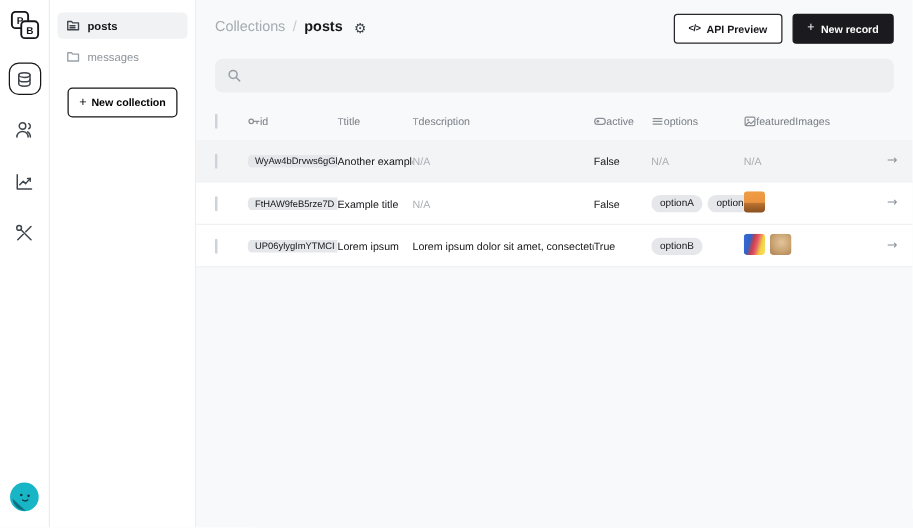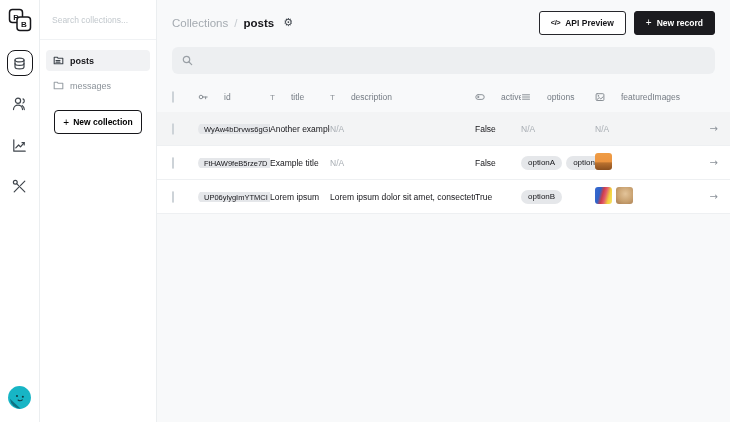--- a/index.html
+++ b/index.html
@@ -24,40 +24,40 @@
   .sidebar-items { padding:10px 6px 0; display:flex; flex-direction:column; gap:4px; }
   .side-item { display:flex; align-items:center; gap:6px; padding:5px 7px; border-radius:4px; font-size:9px; color:#8b9299; cursor:pointer; }
   .side-item svg { stroke:#9aa1a7; fill:none; stroke-width:1.1; stroke-linecap:round; stroke-linejoin:round; flex-shrink:0; }
   .side-item.active { background:#f1f2f4; color:#16161a; font-weight:700; }
   .side-item.active svg { stroke:#3f454c; }
   .new-collection-btn { margin:10px 8px 0; height:24px; border:1px solid #16161a; border-radius:4px; background:#fff; display:flex; align-items:center; justify-content:center; gap:4px; font-size:8.5px; font-weight:700; cursor:pointer; font-family:"Liberation Sans", sans-serif; }
 
   
   .main { flex:1; background:#f8f9fa; display:flex; flex-direction:column; min-width:0; }
   .main-header { height:45px; display:flex; align-items:center; justify-content:space-between; padding:0 15px; }
-  .breadcrumb { display:flex; align-items:center; gap:6px; font-size:11.5px; }
+  .breadcrumb { display:flex; gap:6px; font-size:11.5px; }
   .crumb-root { color:#a5abb1; }
   .crumb-sep { color:#c5cacf; }
   .crumb-current { color:#16161a; font-weight:700; }
   .gear { font-family:"DejaVu Sans", sans-serif; font-size:11px; color:#3f454c; margin-left:3px; cursor:pointer; }
   .header-actions { display:flex; gap:8px; }
   .btn { height:24px; border-radius:3px; display:flex; align-items:center; gap:5px; padding:0 11px; font-size:8.5px; font-weight:700; cursor:pointer; font-family:"Liberation Sans", sans-serif; }
   .btn-outline { background:#fff; border:1px solid #26262b; color:#16161a; }
   .btn-dark { background:#1b1b1f; border:1px solid #1b1b1f; color:#fff; }
   .code-glyph { font-size:7.5px; letter-spacing:-0.5px; }
   .plus-glyph { font-size:10px; font-weight:400; }
 
   .filter-bar { margin:2px 15px 8px; height:27px; background:#edeff1; border-radius:6px; display:flex; align-items:center; gap:7px; padding:0 10px; cursor:text; }
   .filter-bar input { border:none; outline:none; background:transparent; width:100%; font-family:"DejaVu Sans Mono", monospace; font-size:8px; color:#16161a; }
   .filter-bar input::placeholder { color:#b7bdc3; }
   .filter-bar svg { stroke:#9aa0a6; fill:none; stroke-width:1.2; stroke-linecap:round; flex-shrink:0; }
 
   .grid-cols { display:grid; grid-template-columns:26px 72px 60px 145px 46px 74px 1fr 24px; align-items:center; padding:0 12px 0 15px; }
   .thead { height:30px; color:#757c84; font-size:8.5px; }
-  .th { display:flex; align-items:center; gap:16px; overflow:hidden; white-space:nowrap; cursor:pointer; }
+  .th { display:flex; align-items:center; gap:0; overflow:hidden; white-space:nowrap; cursor:pointer; }
   .th svg { stroke:#8a9096; fill:none; stroke-width:1; stroke-linecap:round; stroke-linejoin:round; flex-shrink:0; }
   .t-glyph { font-size:8px; color:#8a9096; font-weight:400; }
 
   .row { height:34px; background:#fff; border-bottom:1px solid #eef0f2; cursor:pointer; }
   .row:first-of-type { border-top:1px solid #eef0f2; }
   .row.highlight { background:#f3f4f5; }
   .checkbox { width:11px; height:11px; border:1px solid #cdd3d8; border-radius:2px; background:#fff; cursor:pointer; }
   .id-pill { font-family:Liberation Sans, sans-serif; font-size:7.5px; background:#e5e7ea; border-radius:8px; padding:2.5px 6px; white-space:nowrap; }
   .cell { overflow:hidden; white-space:nowrap; text-overflow:clip; padding-right:6px; font-size:8.5px; }
   .na { color:#a8aeb4; }
@@ -121,23 +121,20 @@
         <circle cx="12" cy="12" r="11" fill="#17b5c5"></circle>
         <path d="M2.8 13.2A10.8 10.8 0 0 0 13.2 22.9L2.8 13.2Z" fill="#0d7181"></path>
         <circle cx="9.6" cy="10.6" r="1" fill="#123a42"></circle>
         <circle cx="15.2" cy="11.2" r="1" fill="#123a42"></circle>
         <path d="M10.6 14.4q2.1 1.6 4.1-.1" stroke="#123a42" stroke-width="1" fill="none" stroke-linecap="round"></path>
       </svg>
     </div>
   </div>
 
   <div class="sidebar">
-    <div class="sidebar-search">
-      <input type="text" placeholder="Search collections..." style="">
-    </div>
     <div class="sidebar-items">
       <div class="side-item active">
         <svg width="11" height="11" viewBox="0 0 11 11">
           <path d="M1.2 2.2h3l1 1.1h4.6v5.5H1.2z"></path>
           <path d="M3 5.6h4M3 7.2h4"></path>
         </svg>
         <span>posts</span>
       </div>
       <div class="side-item">
         <svg width="11" height="11" viewBox="0 0 11 11">

